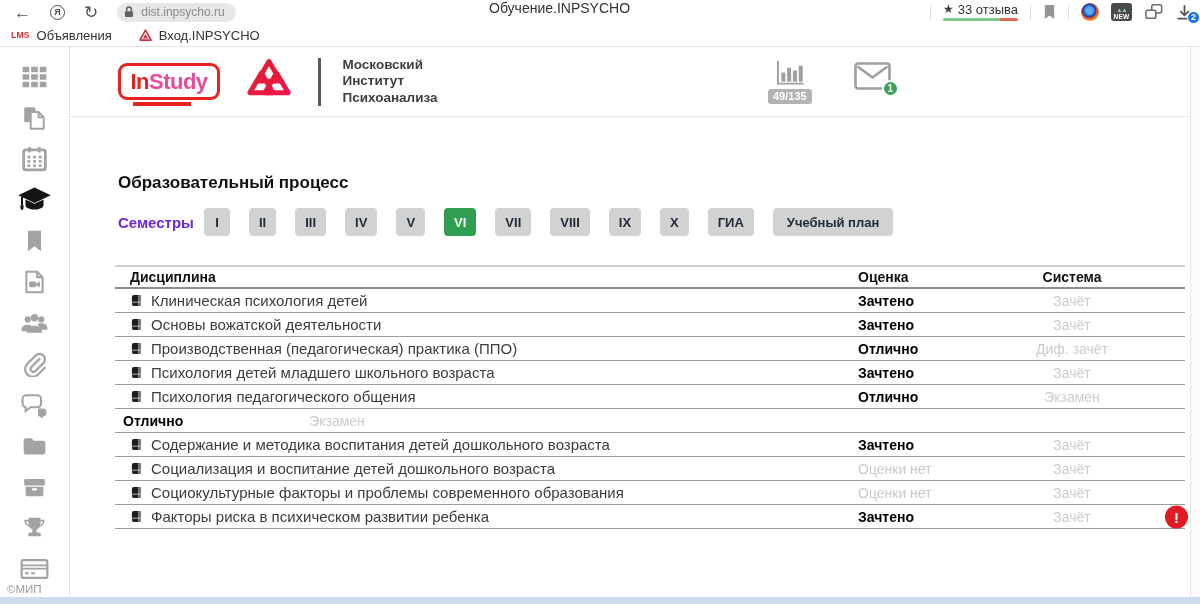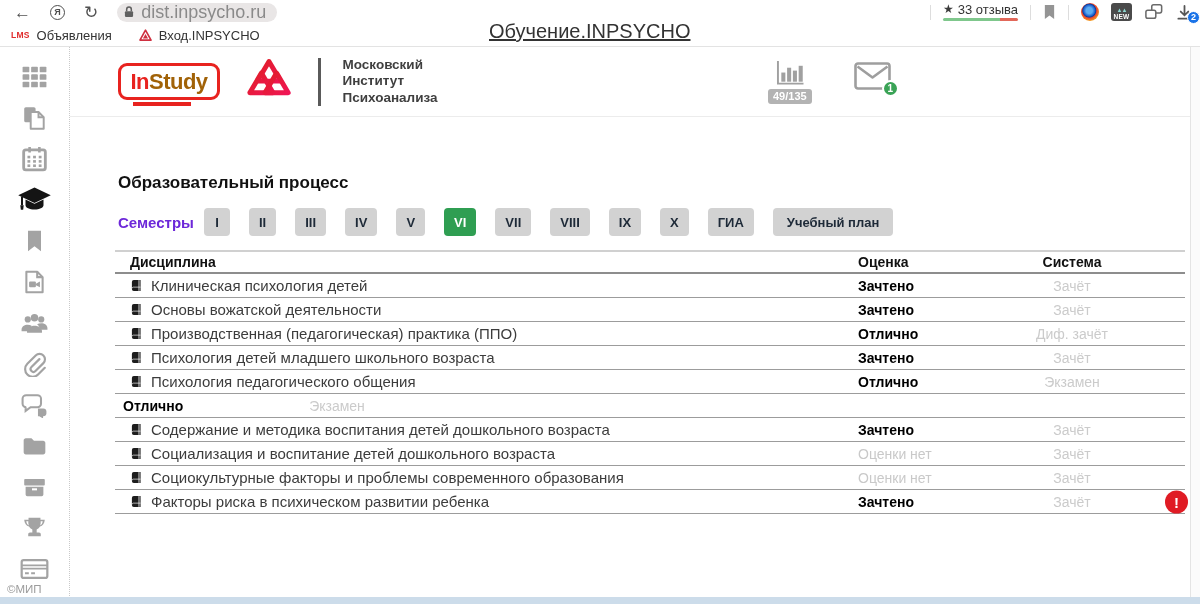--- a/index.html
+++ b/index.html
@@ -7,22 +7,22 @@
   body { font-family: "Liberation Sans","DejaVu Sans",sans-serif; background:#fff; }
   .window { position:relative; width:1200px; height:604px; background:#fff; }
 
   
   .topbar { height:24px; position:relative; display:flex; align-items:center; background:#fff; }
   .tb-left { display:flex; align-items:center; gap:19px; padding-left:14px; }
   .nav-glyph { font-size:17px; color:#525252; line-height:1; cursor:pointer; }
   .ya-circle { width:15px; height:15px; border:1.6px solid #4d4d4d; border-radius:50%;
     display:flex; align-items:center; justify-content:center; font-size:9px; font-weight:700; color:#4d4d4d; cursor:pointer; }
   .url-pill { display:flex; align-items:center; gap:5px; background:#e9e6e6; border-radius:10px;
-    height:19px; padding:0 11px 0 5px; color:#8a8a8a; font-size:18px; cursor:pointer; }
-  .tab-title { position:absolute; left:489px; top:20px; font-size:20px; color:#333;text-decoration:underline; }
+    height:19px; padding:0 11px 0 5px; color:#8a8a8a; font-size:12px; cursor:pointer; }
+  .tab-title { position:absolute; left:489px; top:0; font-size:14px; color:#333; }
   .tb-right { position:absolute; right:7px; top:0; height:24px; display:flex; align-items:center; gap:12px; }
   .vdiv { width:1px; height:15px; background:#ddd; }
   .rating { display:flex; flex-direction:column; gap:2px; cursor:pointer; }
   .rating-row { display:flex; align-items:center; gap:4px; font-size:13px; color:#333; line-height:13px; }
   .rating-star { font-size:12px; color:#3c3c3c; }
   .rating-bar { height:3px; border-radius:2px; background:linear-gradient(to right,#7fc78c 0 76%,#e2685a 76% 100%); }
   .ext-circle { width:18px; height:18px; border-radius:50%; cursor:pointer;
     background:radial-gradient(circle at 46% 42%, #5cacf2 0 22%, #1c5ecb 40%, #0d3f97 46%, #e8432f 52%, #f6a51f 74%, #e8432f 100%); }
   .new-icon { width:21px; height:18px; background:#4a4a4a; border-radius:3px; display:flex; flex-direction:column;
     align-items:center; justify-content:flex-end; overflow:hidden; cursor:pointer; }
@@ -48,21 +48,21 @@
   .side-icon.active { color:#141414; }
   .side-icon.active svg { width:37px; height:30px; }
   .copyright { position:absolute; bottom:9px; left:7px; font-size:11.5px; color:#9c9c9c; }
 
   .content { flex:1; position:relative; background:#fff; }
   .content-header { height:70px; border-bottom:1px solid #ececec; display:flex; align-items:center;
     gap:22px; padding-left:48px; position:relative; }
   .logo-box { position:relative; width:102px; height:37px; border:3.5px solid #e8231f; border-radius:9px;
     display:flex; align-items:center; justify-content:center; font-weight:800; font-size:22px;
     letter-spacing:-.5px; cursor:pointer;text-align:center; }
-  .logo-in { color:#e8231f; } .logo-study { color:#a16207; }
+  .logo-in { color:#e8231f; } .logo-study { color:#ec4899; }
   .logo-underline { position:absolute; left:12px; bottom:-9px; width:58px; height:4.5px; background:#e8231f; }
   .v-sep { width:2.5px; height:48px; background:#5a5a5a; }
   .institute { font-size:13.5px; font-weight:700; color:#3f3f3f; line-height:1.2; }
   .hdr-icons { position:absolute; left:698px; top:13px; display:flex; gap:42px; align-items:flex-start; }
   .stat-block { display:flex; flex-direction:column; align-items:center; cursor:pointer; }
   .stat-badge { margin-top:2px; background:#b3b3b3; color:#fff; font-weight:700; font-size:11px;
     border-radius:3px; padding:1px 5px; line-height:13px; }
   .mail-wrap { position:relative; cursor:pointer; margin-top:2px; }
   .mail-badge { position:absolute; right:-8px; bottom:-7px; width:17px; height:17px; border-radius:50%;
     background:#3aa356; color:#fff; font-size:10px; font-weight:700; display:flex; align-items:center;
@@ -71,21 +71,21 @@
   .page-title { margin:56px 0 0 48px; font-size:17px; font-weight:700; color:#111; line-height:20px; }
   .semesters { display:flex; align-items:center; margin:15px 0 0 48px; }
   .sem-label { width:86px; font-size:15px; font-weight:700; color:#6d28d9; }
   .sem-tabs { display:flex; gap:19px; align-items:center; }
   .sem-btn { height:28px; min-width:26px; padding:0 10px; background:#d2d2d2; border-radius:4px;
     display:flex; align-items:center; justify-content:center; font-size:13px; font-weight:700;
     color:#1e2a38; cursor:pointer; white-space:nowrap; }
   .sem-btn.active { background:#2f9e52; color:#fff; }
   .sem-btn.wide { padding:0 14px; }
 
-  .table { margin:14px 0 0 45px; width:1070px; }
+  .table { margin:29px 0 0 45px; width:1070px; }
   .t-head { display:flex; align-items:center; height:24px; border-top:2px solid #d0d0d0;
     border-bottom:2px solid #8d8d8d; font-size:14px; font-weight:700; color:#111; }
   .col-name { flex:1; padding-left:15px; display:flex; align-items:center; min-width:0; }
   .col-grade { width:165px; padding-left:8px; }
   .col-system { width:114px; text-align:center; }
   .col-end { width:56px; position:relative; height:100%; }
   .t-row { display:flex; align-items:center; height:24px; border-bottom:1px solid #9c9c9c;
     font-size:15px; color:#3c3c3c; cursor:pointer; position:relative; }
   .book-ico { margin-right:8px; display:flex; flex:none; }
   .grade { font-size:14px; font-weight:700; color:#000; }

